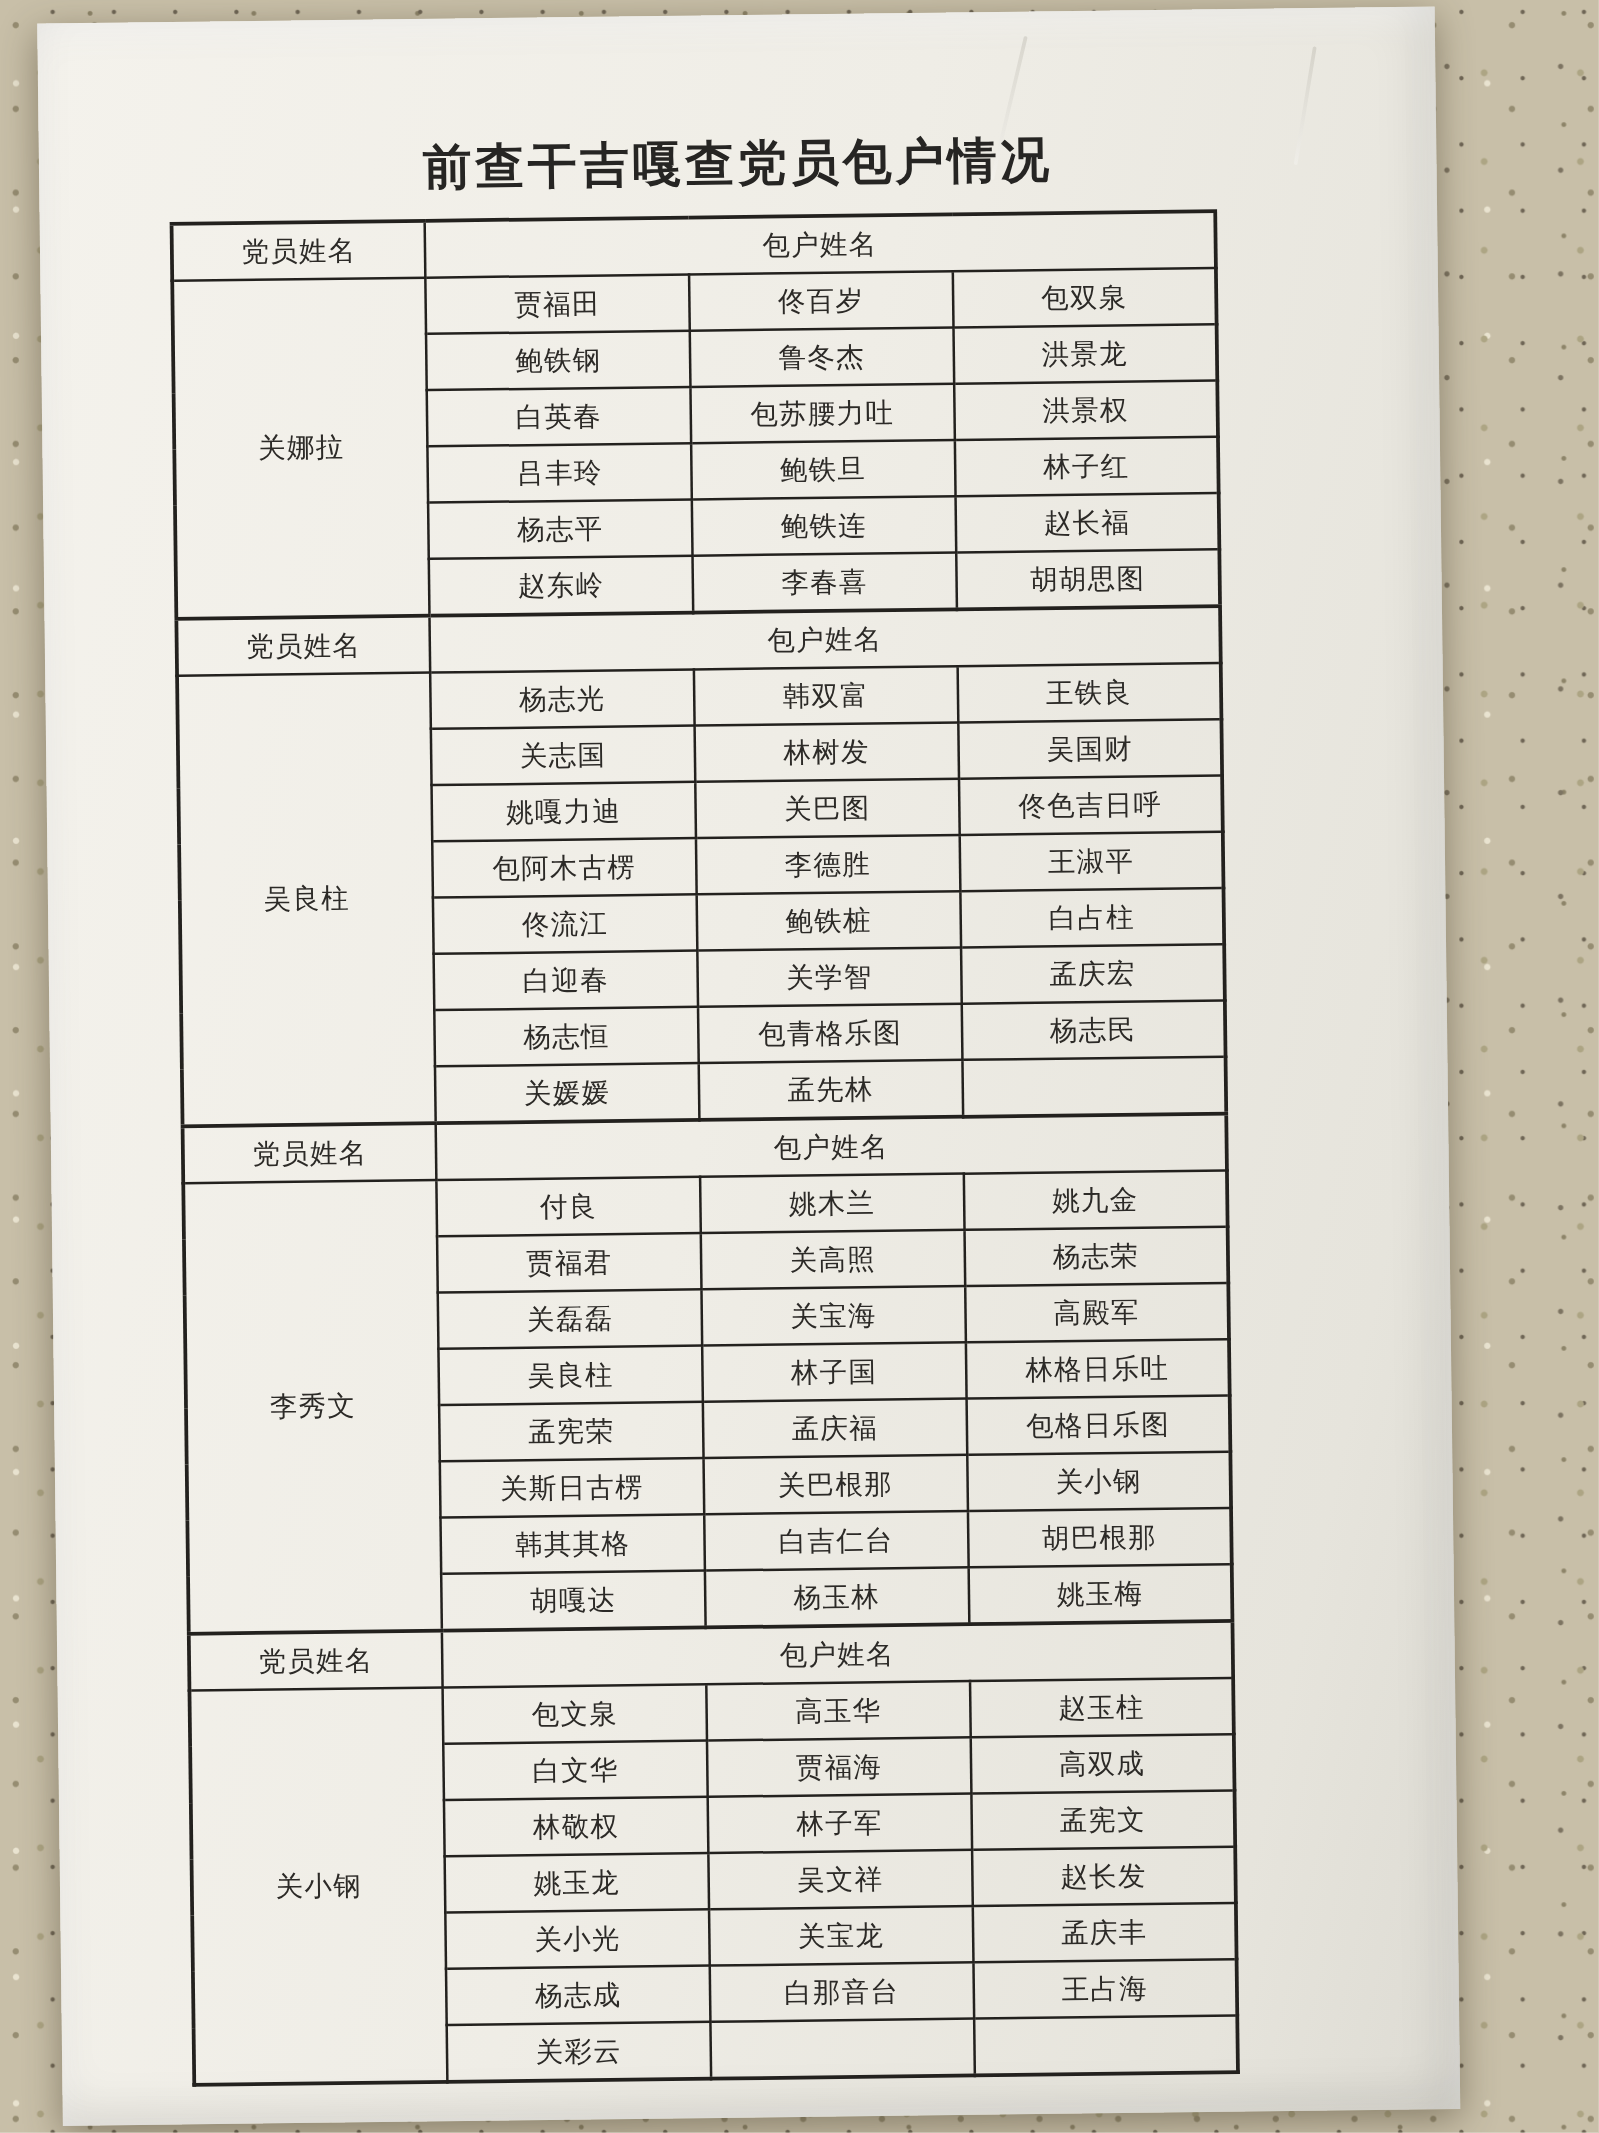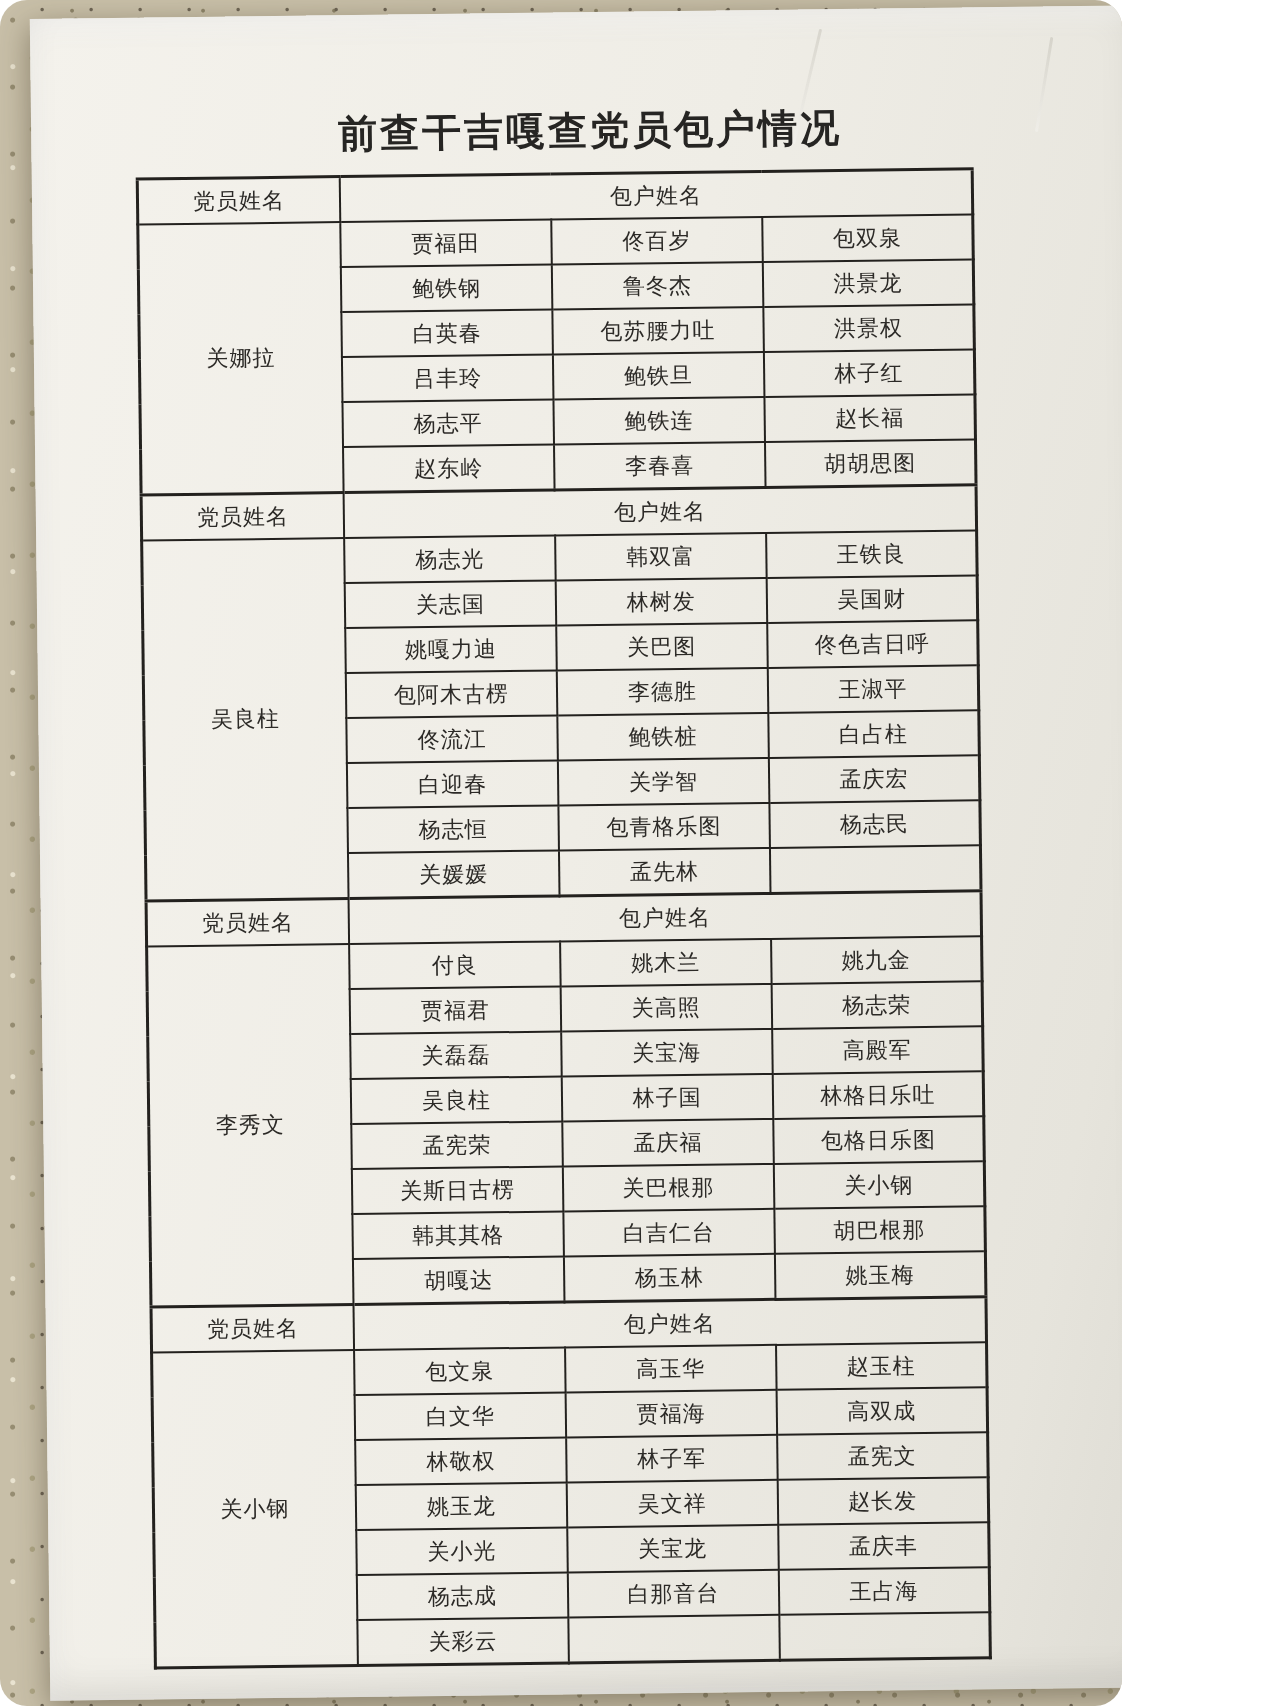--- a/index.html
+++ b/index.html
@@ -2,31 +2,30 @@
 <html><head>
 <meta charset="utf-8">
 <style>
   html,body{margin:0;padding:0;}
   body{
     width:1279px;height:1706px;overflow:hidden;
     font-family:"Liberation Serif","DejaVu Serif",serif;
   }
   
   .scene{
-    position:relative;width:1122px;height:1706px;overflow:hidden;
+    position:relative;width:1279px;height:1706px;overflow:hidden;
     background-color:#c8bfa8;
     background-image:
       radial-gradient(circle at 20% 30%, #968d72 0 2px, transparent 3px),
       radial-gradient(circle at 72% 64%, #7d7462 0 1.6px, transparent 2.6px),
       radial-gradient(circle at 42% 82%, #ada584 0 2.2px, transparent 3.2px),
       radial-gradient(circle at 86% 18%, #6e6555 0 1.2px, transparent 2.2px),
       radial-gradient(circle at 12% 66%, #e9e3d0 0 2px, transparent 3px),
       radial-gradient(circle at 55% 12%, #8d8469 0 1.4px, transparent 2.4px);
     background-size:63px 67px,91px 83px,77px 71px,49px 53px,107px 101px,131px 89px;
-    border-radius:27px;
   }
   
   .paper{
     position:absolute;left:40px;top:12px;width:1118px;height:1682px;
     background:linear-gradient(103deg,#f4f2ec 0%,#efede6 48%,#e6e4dc 86%,#dddbd3 100%);
     transform:rotate(-0.7deg);
     transform-origin:50% 50%;
     box-shadow:0 8px 30px rgba(60,50,30,0.45), inset -16px 0 38px rgba(0,0,0,0.07), inset 0 -18px 34px rgba(0,0,0,0.05), inset 0 10px 24px rgba(255,255,255,0.55);
   }
   .crease{

